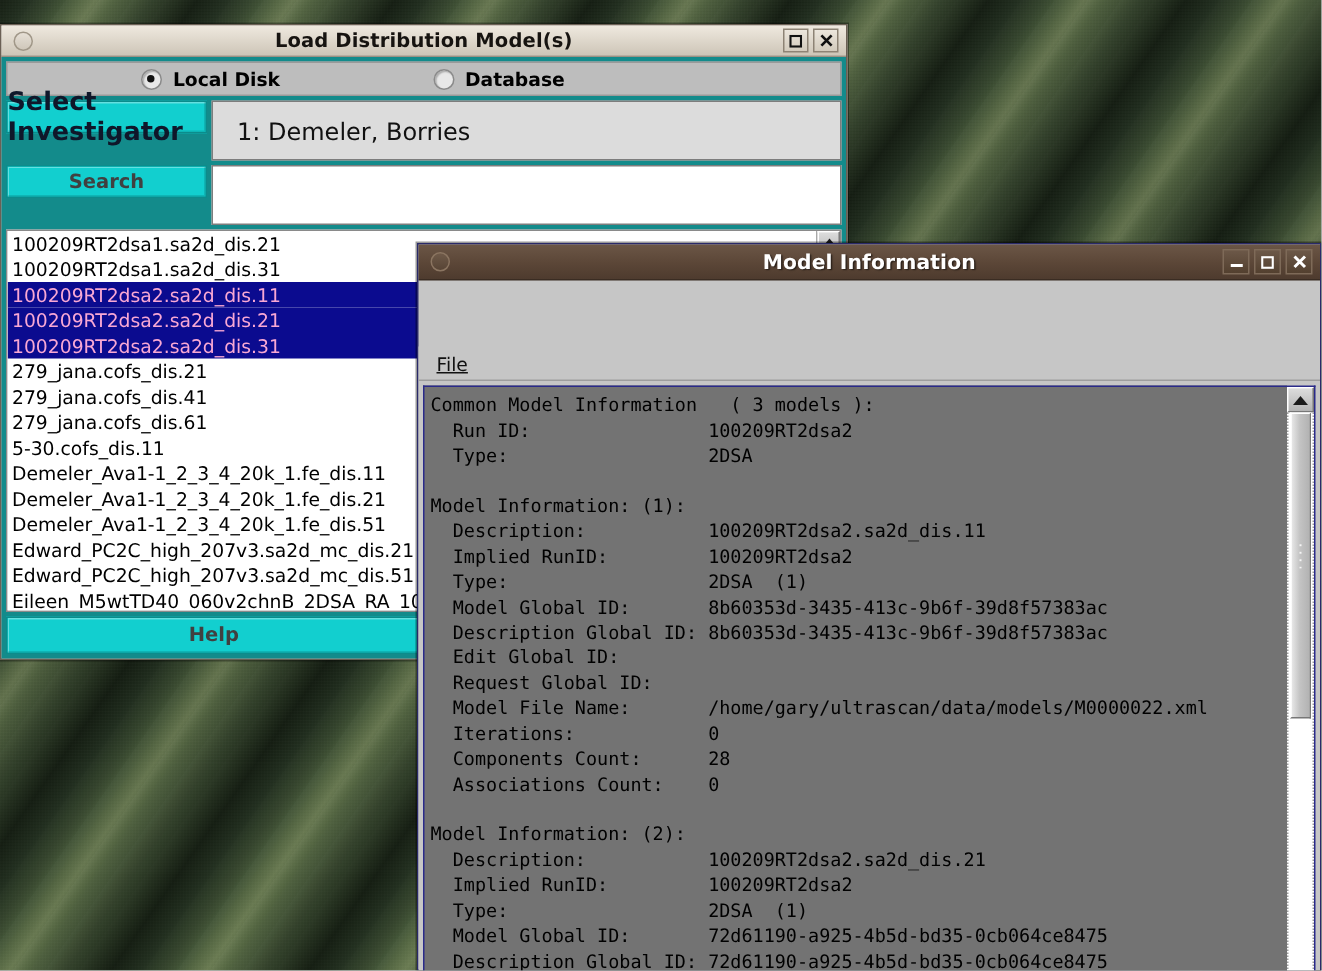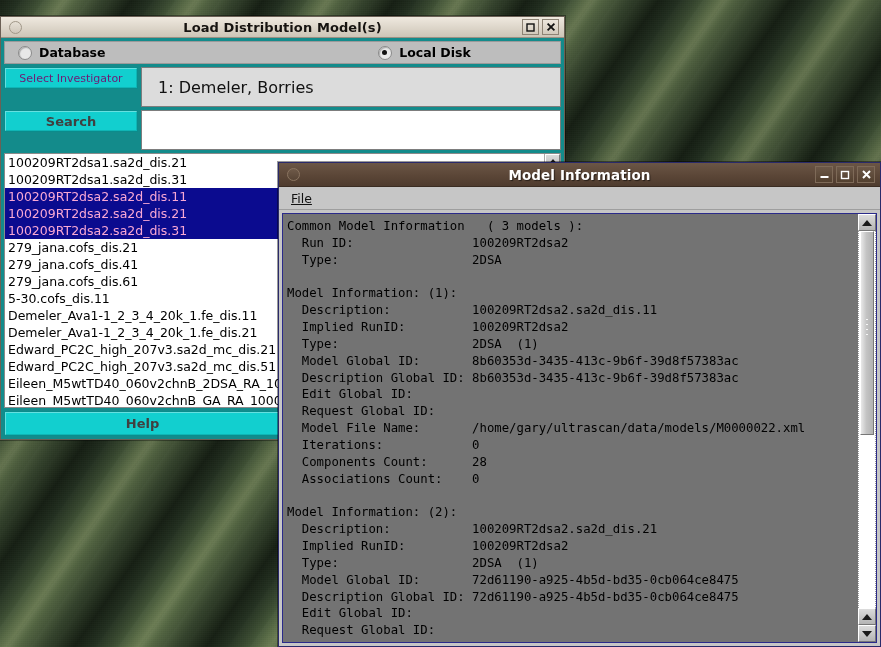--- a/index.html
+++ b/index.html
@@ -161,23 +161,23 @@
     width: 5px; height: 5px;
     border-radius: 50%;
     background: #111;
   }
 
   .field-row { display: flex; gap: 3px; margin-bottom: 3px; }
 
   .tealbtn {
     background: #12cfcf;
     border: 1px solid #0b8c8c;
-    color: #701a75;
-    font-size: 11px;
-    font-weight: normal;
+    color: #0f172a;
+    font-size: 17px;
+    font-weight: bold;
     display: flex;
     align-items: center;
     justify-content: center;
     box-sizing: border-box;
     cursor: default;
     box-shadow: inset -1px -1px 0 rgba(0,0,0,0.12), inset 1px 1px 0 rgba(255,255,255,0.35);
   }
   .tealbtn.dark { color: #404040; font-weight: bold; font-size: 13px; }
 
   #select-investigator-button { width: 134px; height: 22px; }
@@ -303,20 +303,21 @@
   }
 
   #menubar {
     height: 23px;
     background: #c6c6c6;
     border-bottom: 1px solid #9e9e9e;
     display: flex;
     align-items: center;
     padding-left: 8px;
     box-sizing: border-box;
+    margin-top: 44px;
   }
   #menu-file {
     font-size: 12.5px;
     color: #111;
     padding: 1px 4px;
     cursor: default;
   }
   #menu-file u { text-decoration: underline; }
 
   #info-content {
@@ -416,27 +417,27 @@
           <svg width="10" height="10" viewBox="0 0 10 10">
               <path d="M1.6 1.6 L8.4 8.4 M8.4 1.6 L1.6 8.4" stroke="#111" stroke-width="1.8" fill="none"></path>
             </svg>
         </div>
       </div>
     </div>
 
     <div id="load-body">
 
       <div class="radio-row">
+        <div class="radio-cell">
+          <span class="radio on"></span>
+          <span>Local Disk</span>
+        </div>
         <div class="radio-cell left">
           <span class="radio"></span>
           <span>Database</span>
-        </div>
-        <div class="radio-cell">
-          <span class="radio on"></span>
-          <span>Local Disk</span>
         </div>
       </div>
 
       <div class="field-row">
         <div class="tealbtn" id="select-investigator-button">Select Investigator</div>
         <div class="textfield">1: Demeler, Borries</div>
       </div>
 
       <div class="field-row">
         <div class="tealbtn dark" id="search-button">Search</div>
@@ -449,20 +450,21 @@
             <div class="li">100209RT2dsa1.sa2d_dis.31</div>
             <div class="li sel">100209RT2dsa2.sa2d_dis.11</div>
             <div class="li sel">100209RT2dsa2.sa2d_dis.21</div>
             <div class="li sel">100209RT2dsa2.sa2d_dis.31</div>
             <div class="li">279_jana.cofs_dis.21</div>
             <div class="li">279_jana.cofs_dis.41</div>
             <div class="li">279_jana.cofs_dis.61</div>
             <div class="li">5-30.cofs_dis.11</div>
             <div class="li">Demeler_Ava1-1_2_3_4_20k_1.fe_dis.11</div>
             <div class="li">Demeler_Ava1-1_2_3_4_20k_1.fe_dis.21</div>
+            <div class="li">Demeler_Ava1-1_2_3_4_20k_1.fe_dis.51</div>
             <div class="li">Edward_PC2C_high_207v3.sa2d_mc_dis.21</div>
             <div class="li">Edward_PC2C_high_207v3.sa2d_mc_dis.51</div>
             <div class="li">Eileen_M5wtTD40_060v2chnB_2DSA_RA_1000</div>
             <div class="li">Eileen_M5wtTD40_060v2chnB_GA_RA_1000</div>
             <div class="li">Eileen_M5wtTD40_060v2chnB_2DSA_RA_1000</div>
           </div>
         <div class="vsb">
           <div class="sb-arrow">
               <span class="tri up"></span>
             </div>

